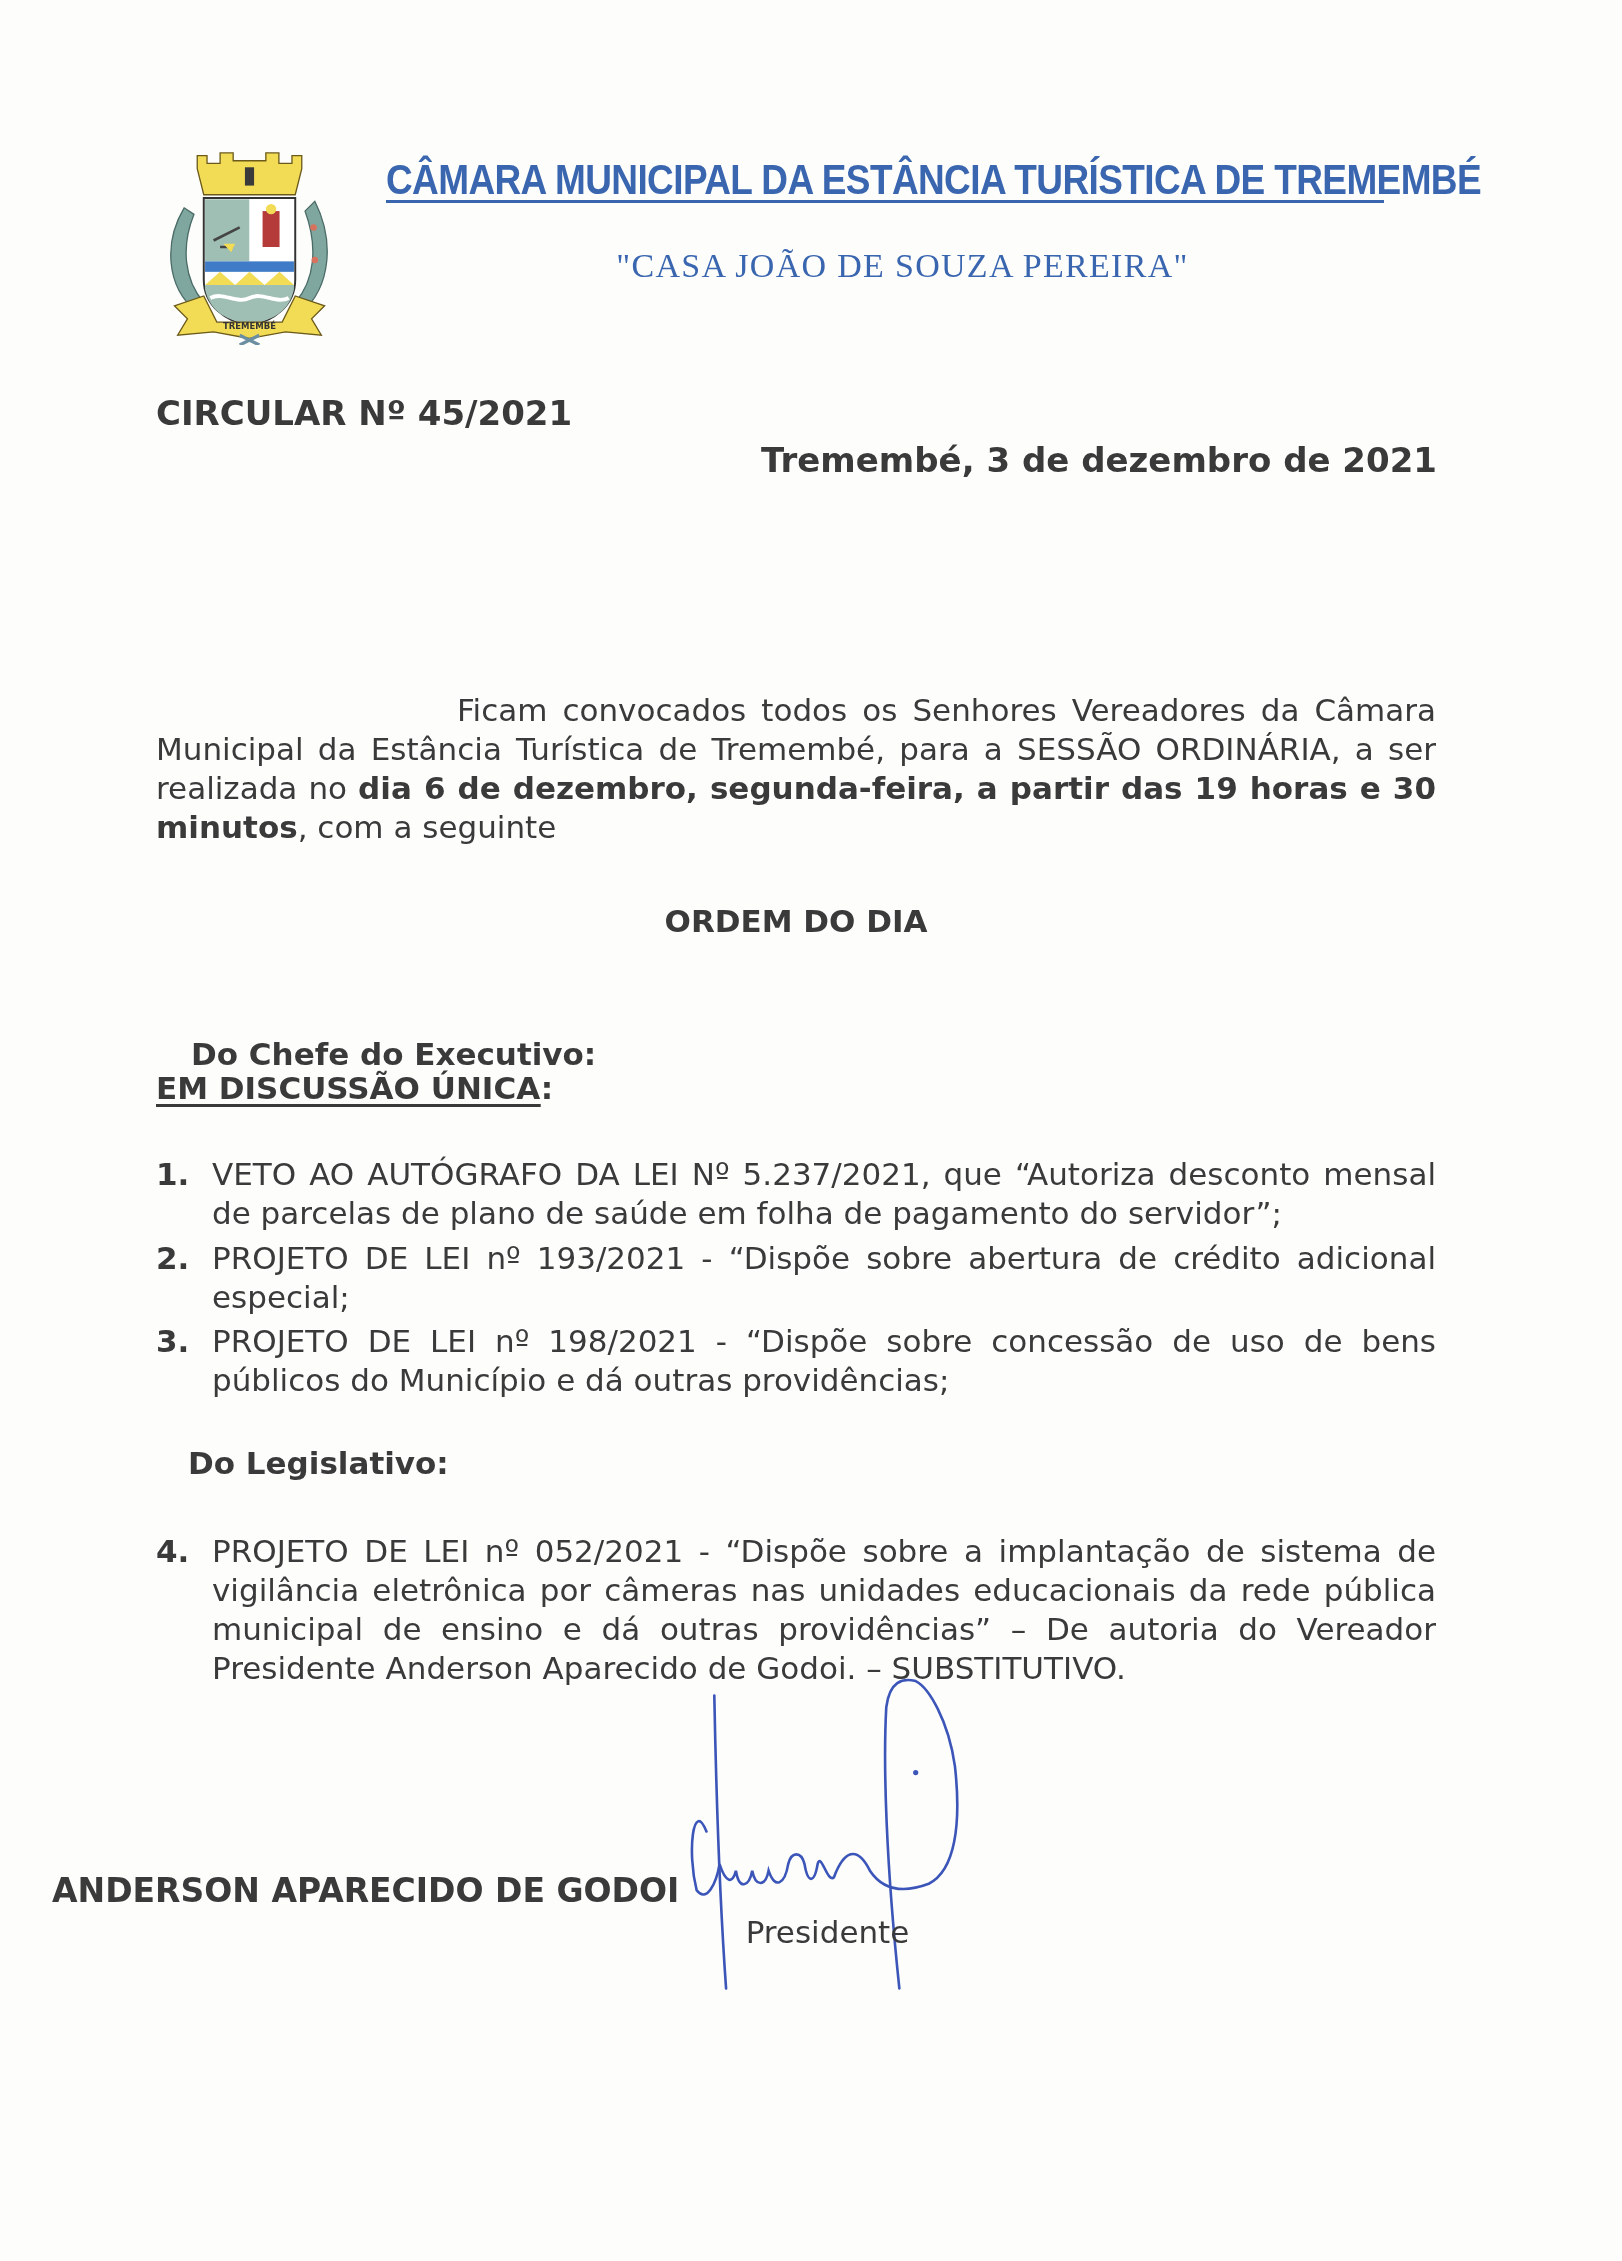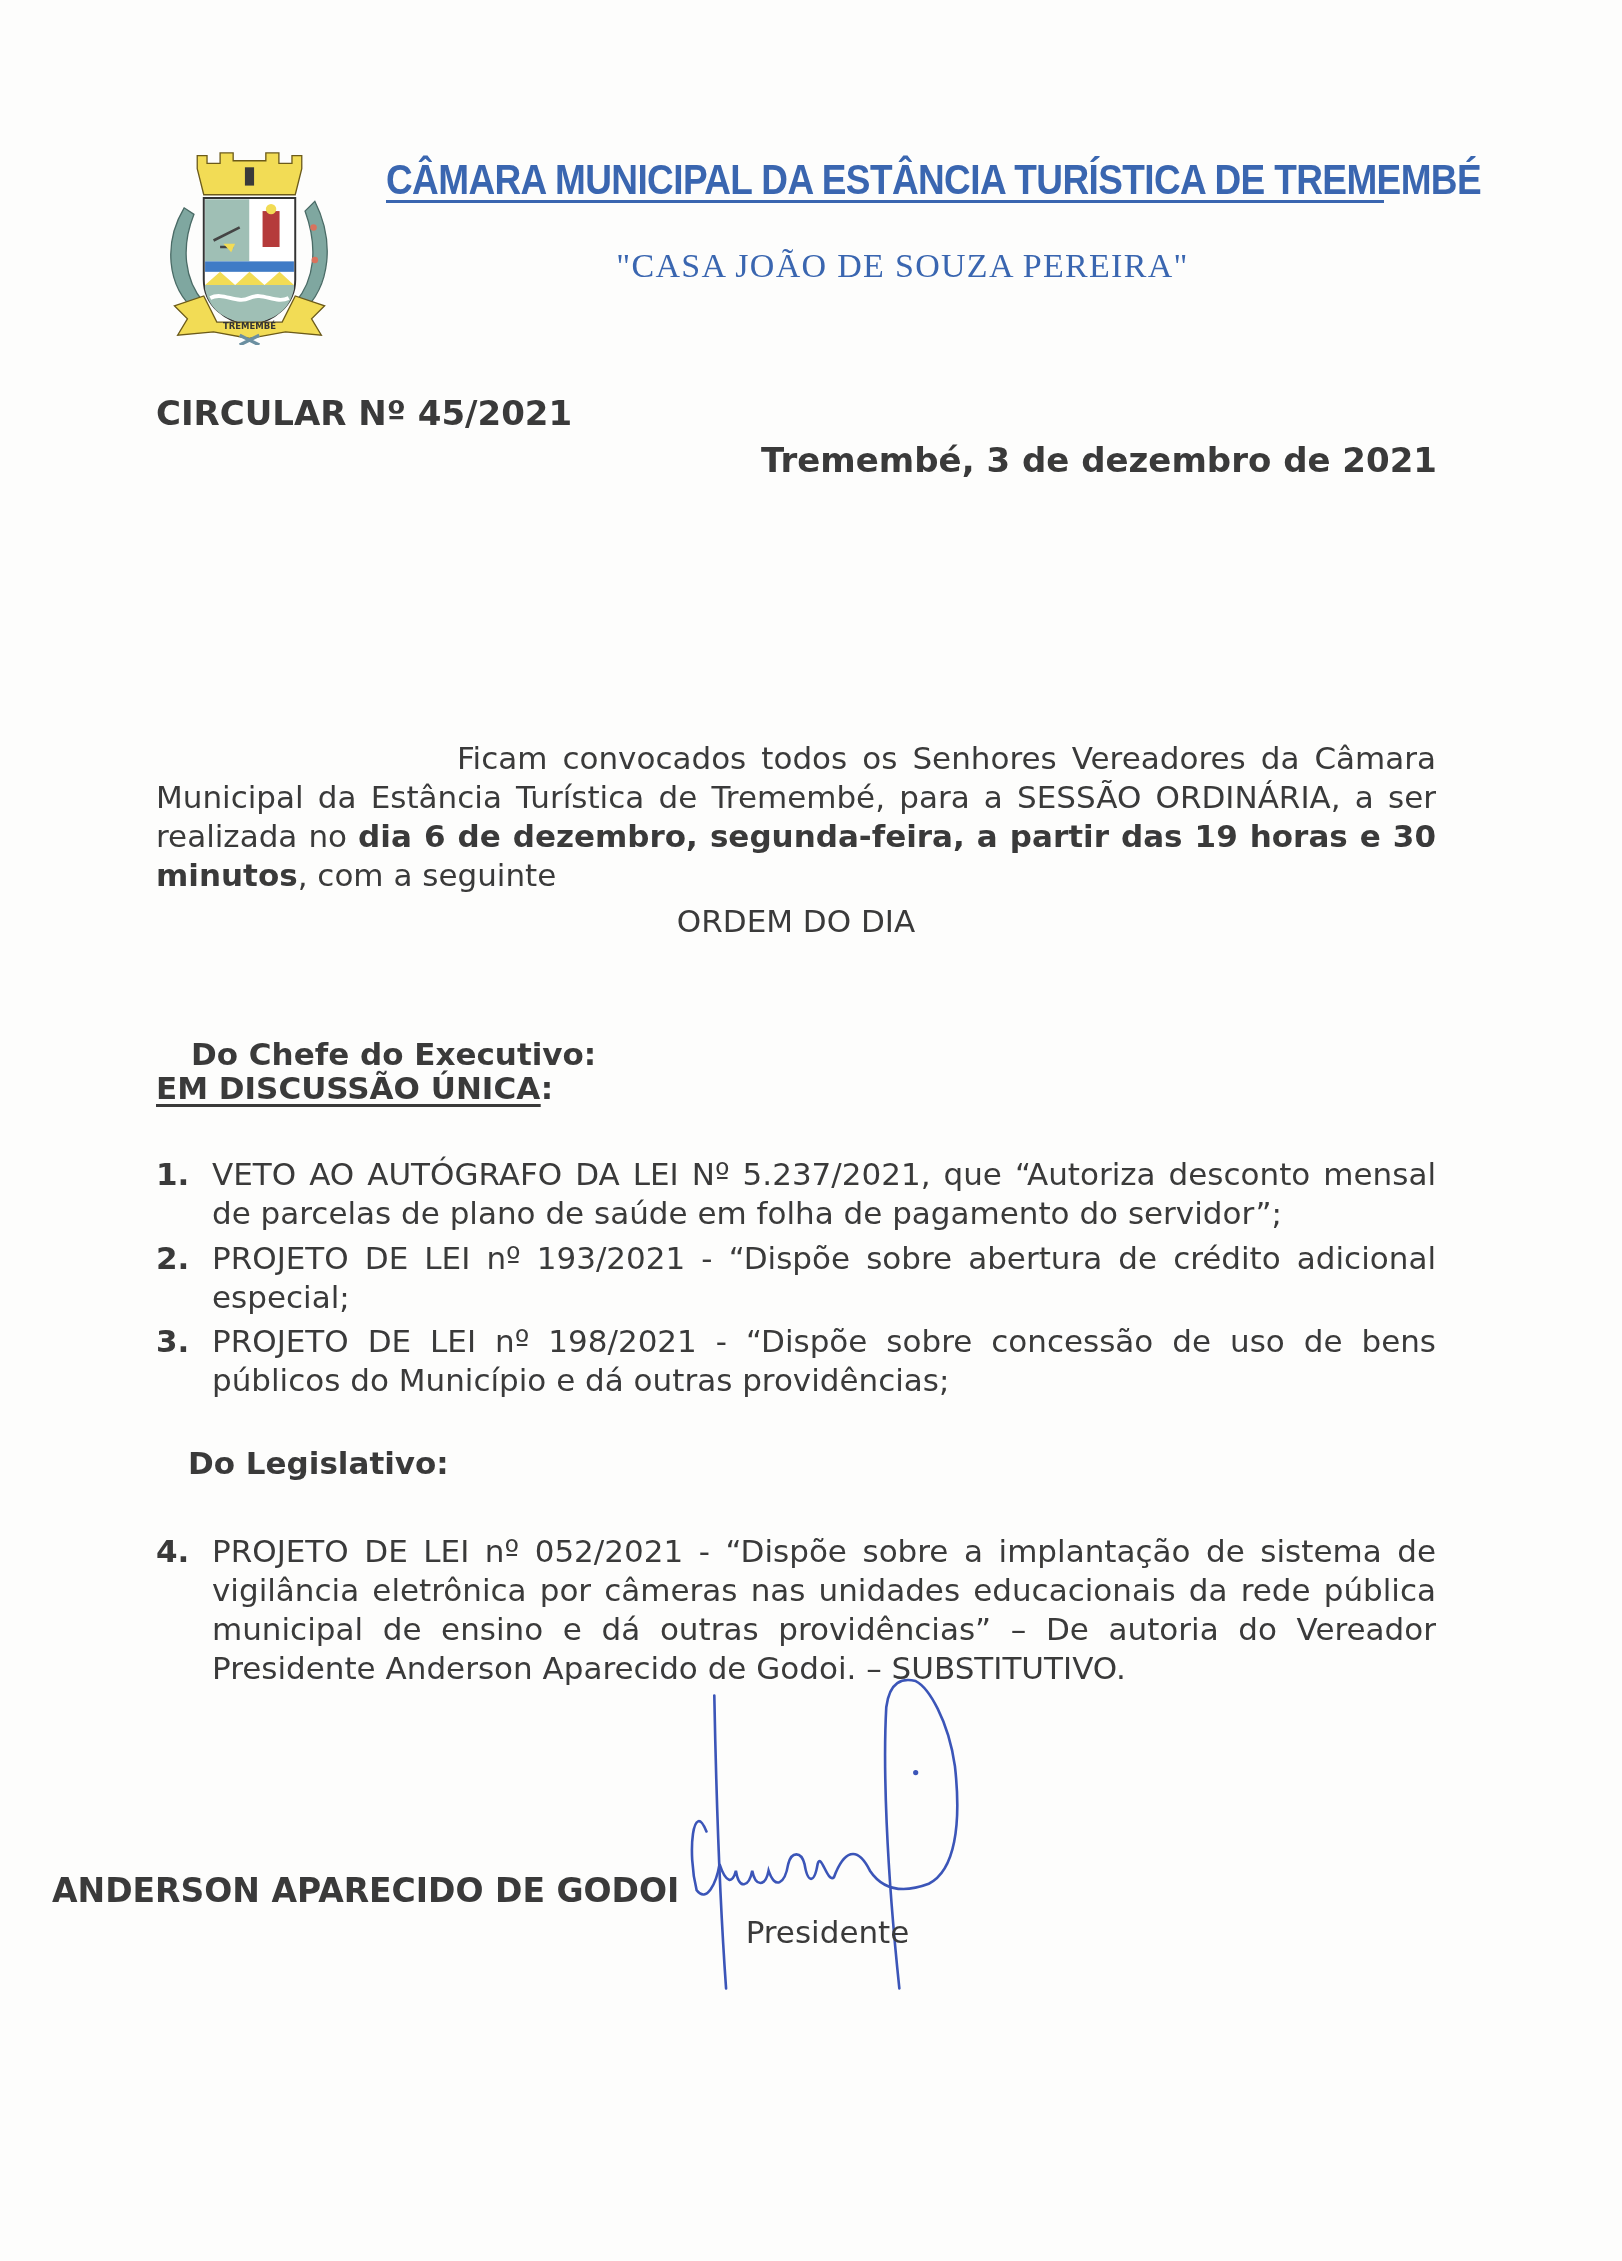--- a/index.html
+++ b/index.html
@@ -9,23 +9,23 @@
   .crest { left:158px; top:149px; width:183px; height:196px; }
   .title { left:386px; top:154px; width:1001px; font-family:"Liberation Sans", sans-serif; font-weight:bold;
            font-size:43px; color:#3a66b0; letter-spacing:-0.7px; transform:scaleX(0.86); transform-origin:left top;
            white-space:nowrap; line-height:50px; }
   .title-underline { left:386px; top:200px; width:998px; height:3.3px; background:#3a66b0; }
   .subtitle { left:569px; top:247px; width:667px; text-align:center; font-family:"Liberation Serif", serif;
               font-size:34px; color:#3a66b0; letter-spacing:1.3px; white-space:nowrap; }
   .circular { left:156px; top:393px; font-weight:bold; font-size:34px; white-space:nowrap; }
   .date { right:186px; top:440px; font-weight:bold; font-size:34px; white-space:nowrap; }
   .body-para { left:156px; top:691px; width:1280px; font-size:31px; line-height:39px; text-align:justify;
-               text-indent:301px;margin-top:48px; }
+               text-indent:301px; }
   .body-para b { font-weight:bold; }
-  .ordem { left:156px; width:1280px; top:903px; text-align:center; font-weight:normal; font-size:31px; }
+  .ordem { left:156px; width:1280px; top:903px; text-align:center; font-weight:bold; font-size:31px; }
   .section { left:156px; font-weight:bold; font-size:31px; white-space:nowrap; }
   .u { text-decoration:underline; text-decoration-thickness:2.6px; text-underline-offset:5.2px; }
   .item { left:156px; width:1280px; font-size:31px; line-height:39px; display:flex; }
   .item .num { width:56px; flex:none; font-weight:bold; }
   .item .txt { flex:1; text-align:justify; text-align-last:left; }
   .sig-name { left:0; width:1623px; top:1871px; font-weight:bold; font-size:33px;
               padding-left:52px; box-sizing:border-box; }
   .sig-role { left:0; width:1623px; top:1914px; text-align:center; font-size:31px; padding-left:32px; box-sizing:border-box; }
   .signature { left:654px; top:1668px; width:458px; height:340px; }
 </style>

